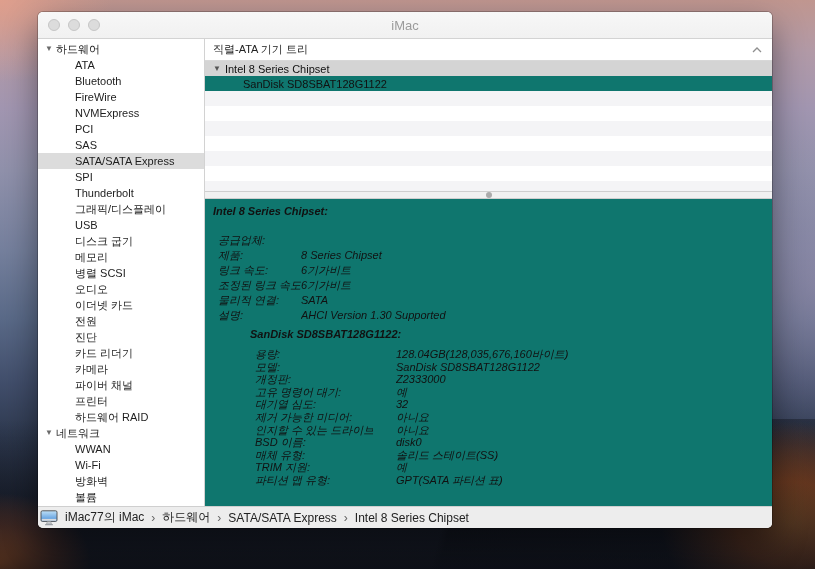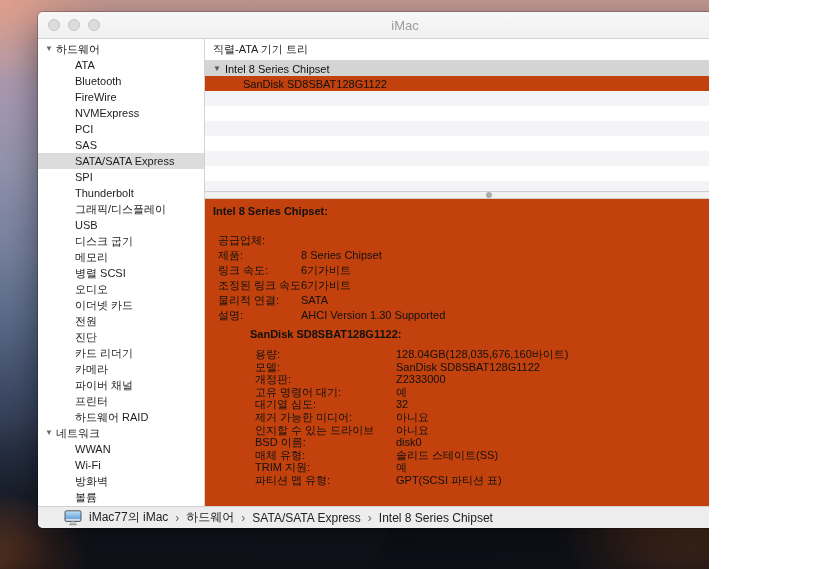--- a/index.html
+++ b/index.html
@@ -1,17 +1,17 @@
 <!DOCTYPE html>
 <html><head>
 <meta charset="utf-8">
 <style>
   html,body{margin:0;padding:0;}
   .stage{
-    position:relative;width:709px;height:569px;overflow:hidden;
+    position:relative;width:815px;height:569px;overflow:hidden;
     font-family:"Liberation Sans","DejaVu Sans",sans-serif;
     -webkit-font-smoothing:antialiased;
   }
   
   .desktop{
     position:absolute;inset:0;
     background:
       radial-gradient(190px 150px at 97% 92%, #f08a30 0%, #d96a28 28%, rgba(130,60,28,0) 68%),
       radial-gradient(130px 100px at 0% 99%, #e8762d 0%, rgba(170,80,35,.55) 40%, rgba(120,60,30,0) 70%),
       radial-gradient(150px 110px at 0% 0%, rgba(228,160,140,.85), rgba(228,160,140,0) 75%),
@@ -46,54 +46,54 @@
     width:167px;flex:0 0 167px;background:#fff;border-right:1px solid #d2d2d2;
     overflow:hidden;padding-top:2px;box-sizing:border-box;
   }
   .side-item{height:16px;display:flex;align-items:center;font-size:11px;color:#1d1d1d;cursor:default;white-space:nowrap;}
   .side-item.ind0{padding-left:7px;font-size:11px;}
   .side-item.ind1{padding-left:37px;}
   .side-item.selected{background:#dcdcdc;}
   .tri{font-size:8px;color:#6b6b6b;margin-right:3px;line-height:1;}
   .tri::before{content:"▼";}
   
-  .main{flex:1 1 auto;display:flex;flex-direction:column;min-width:0;background:#c2410c;}
+  .main{flex:1 1 auto;display:flex;flex-direction:column;min-width:0;background:#0f766e;}
   .tree-header{
     height:21px;flex:0 0 21px;border-bottom:1px solid #d8d8d8;
     display:flex;align-items:center;font-size:11px;color:#222;
     padding:0 10px 0 8px;justify-content:space-between;background:#fff;
   }
   .tree-body{flex:0 0 130px;display:flex;flex-direction:column;}
   .tree-row{height:15px;flex:0 0 15px;display:flex;align-items:center;font-size:11px;color:#111;white-space:nowrap;}
   .tree-row.ind0{padding-left:8px;}
   .tree-row.ind1{padding-left:38px;}
   .tree-row.selected{background:#d4d4d4;}
   .tree-row .tri{margin-right:4px;color:#555;}
   .stripes{flex:1 1 auto;background:repeating-linear-gradient(180deg,#f4f4f6 0 15px,#ffffff 15px 30px);}
   .splitter{
     height:8px;flex:0 0 8px;background:#f1f1f1;
     border-top:1px solid #cfcfcf;border-bottom:1px solid #cfcfcf;
     display:flex;align-items:center;justify-content:center;box-sizing:border-box;
   }
   .splitter .dot{width:6px;height:6px;border-radius:50%;background:#ababab;}
   
-  .details{flex:1 1 auto;overflow:hidden;padding:5px 8px 0 8px;font-size:11px;color:#111;}
+  .details{flex:1 1 auto;overflow:hidden;padding:5px 8px 0 8px;font-size:11px;color:#111;font-style:italic;}
   .sec-heading{font-weight:bold;height:15px;line-height:15px;margin-bottom:14px;white-space:nowrap;}
   .sec1 .kv-rows{margin-left:5px;}
   .sec1 .kv-row{display:grid;grid-template-columns:83px 1fr;height:15px;line-height:15px;white-space:nowrap;}
   .sec2{margin-top:4px;}
   .sec2 .sec-heading{margin-left:37px;margin-bottom:6px;}
   .sec2 .kv-rows{margin-left:42px;}
   .sec2 .kv-row{display:grid;grid-template-columns:118px 1fr;height:12.6px;line-height:12.6px;white-space:nowrap;gap:23px;}
   .kv-label,.kv-value{overflow:hidden;}
   
   .statusbar{
     height:22px;flex:0 0 22px;background:#ededed;border-top:1px solid #cfcfcf;
     border-radius:0 0 5px 5px;display:flex;align-items:center;
-    padding-left:26px;gap:7px;font-size:12px;color:#222;box-sizing:border-box;
+    padding-left:2px;gap:7px;font-size:12px;color:#222;box-sizing:border-box;
   }
   .crumb{display:flex;align-items:center;gap:7px;white-space:nowrap;}
   .sep{color:#666;}
   .chev-up{display:flex;align-items:center;}
   .comp-icon{display:flex;align-items:flex-end;}
 </style>
 </head>
 <body>
 
 <div class="stage">
@@ -333,21 +333,21 @@
                 <div class="kv-row">
                   <span class="kv-label">매체 유형:</span>
                   <span class="kv-value">솔리드 스테이트(SS)</span>
                 </div>
                 <div class="kv-row">
                   <span class="kv-label">TRIM 지원:</span>
                   <span class="kv-value">예</span>
                 </div>
                 <div class="kv-row">
                   <span class="kv-label">파티션 맵 유형:</span>
-                  <span class="kv-value">GPT(SCSI 파티션 표)</span>
+                  <span class="kv-value">GPT(SATA 파티션 표)</span>
                 </div>
               </div>
           </div>
         </div>
 
       </div>
     </div>
 
     <div class="statusbar">
       <span class="comp-icon">

